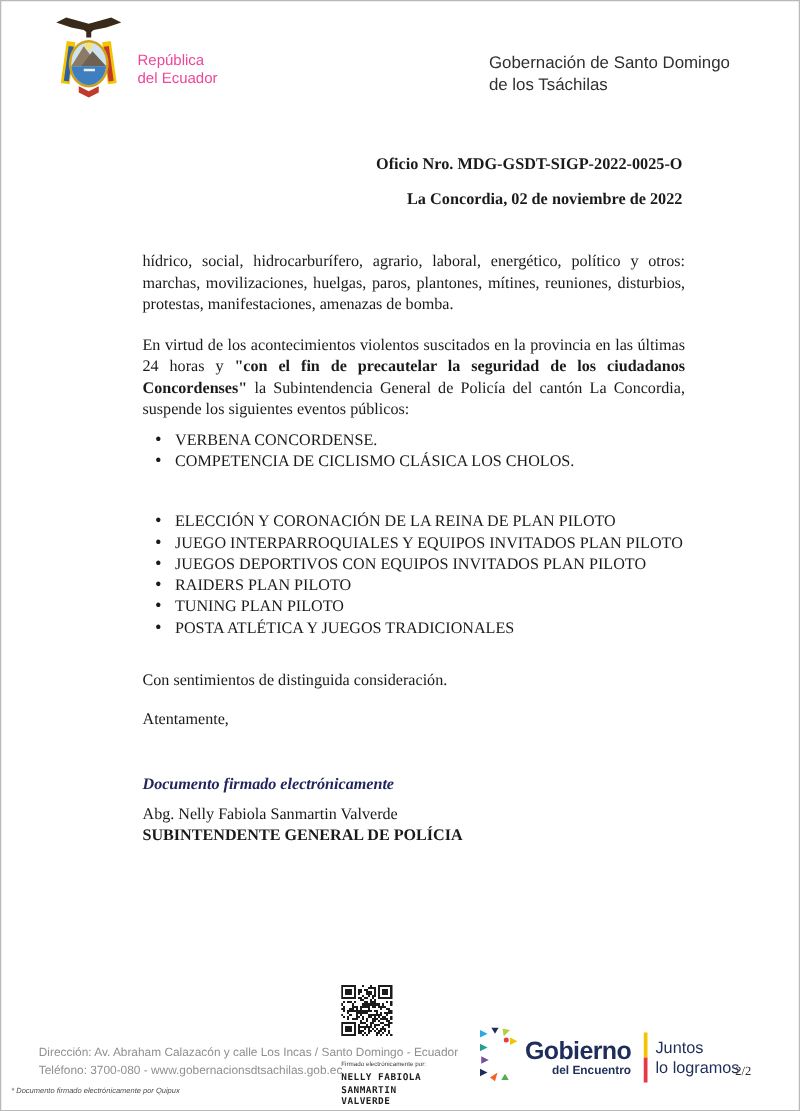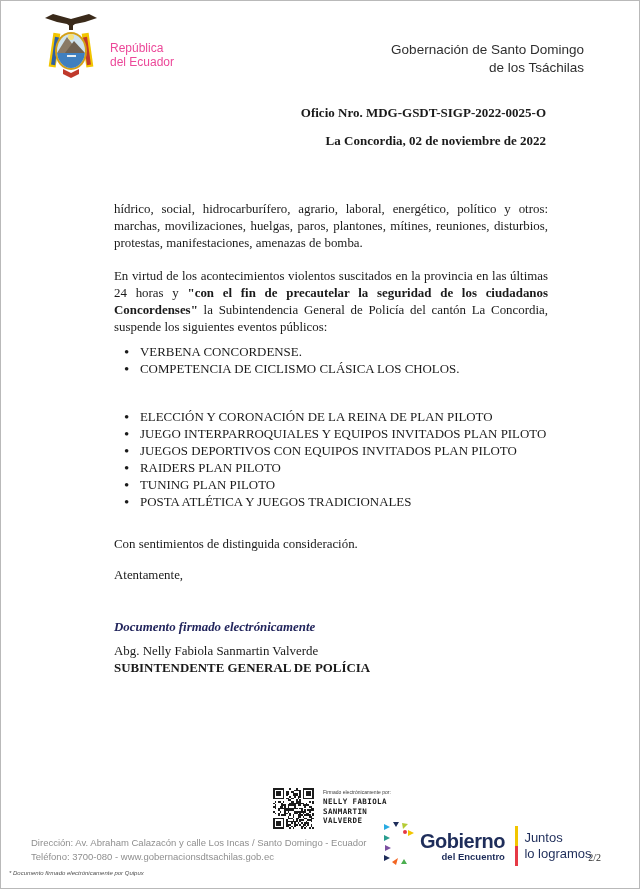--- a/index.html
+++ b/index.html
@@ -5,40 +5,40 @@
   html,body{margin:0;padding:0;background:#e9e9e9;}
   .page{
     width:640px;height:889px;background:#ffffff;border:1px solid #b9b9b9;
     position:relative;box-sizing:border-box;margin:0 auto;
     font-family:"Liberation Serif", serif;color:#1a1a1a;overflow:hidden;
   }
   
   .header{position:absolute;top:12px;left:40px;right:55px;display:flex;justify-content:space-between;align-items:flex-start;}
   .brand{display:flex;align-items:center;gap:9px;}
   .brand-text{font-family:"Liberation Sans",sans-serif;font-size:12px;color:#ec4899;line-height:1.2;padding-top:16px;}
-  .institution{font-family:"Liberation Sans",sans-serif;font-size:13.5px;color:#2f2f2f;text-align:right;line-height:1.3;padding-top:28px;}
+  .institution{font-family:"Liberation Sans",sans-serif;font-size:13.5px;color:#2f2f2f;line-height:1.3;padding-top:28px;}
   
-  .meta{position:absolute;top:104px;right:93px;text-align:right;font-weight:bold;font-size:13px;}
+  .meta{position:absolute;top:122px;right:93px;text-align:right;font-weight:bold;font-size:13px;}
   .meta .dateline{margin-top:12px;}
   
   .content{position:absolute;top:188px;left:113px;width:434px;font-size:12.9px;line-height:17px;text-align:justify;margin-top:12px;}
   .content p{margin:0;}
   .p1{margin-bottom:16px !important;}
   .p2{margin-bottom:8px !important;}
   ul.blist{list-style:none;margin:0;padding:0 0 0 10px;text-align:left;}
   ul.blist li{padding-left:16px;position:relative;}
   ul.blist li::before{content:"\2022";position:absolute;left:0;top:0;font-size:15px;}
   .list1{margin-bottom:31px !important;}
   .list2{margin-bottom:25px !important;}
   .closing{margin-bottom:14px !important;}
   .salutation{margin-bottom:35px !important;}
   .esign{font-weight:bold;font-style:italic;color:#22255c;margin-bottom:7px !important;}
   .signer-title{font-weight:bold;}
   
-  .stamp{position:absolute;left:272px;top:787px;display:flex;gap:9px;align-items:flex-start;}
+  .stamp{position:absolute;left:272px;top:787px;display:flex;gap:19px;align-items:flex-start;flex-direction:column;}
   .qr{width:41px;height:41px;display:block;}
   .stamp-text{padding-top:1px;}
   .stamp-label{font-family:"Liberation Sans",sans-serif;font-size:5px;color:#3a3a3a;margin-bottom:2px;}
   .stamp-name{font-family:"DejaVu Sans Mono",monospace;font-weight:bold;font-size:7.5px;line-height:9.5px;letter-spacing:.4px;color:#1c1c1c;}
   
   .footer-address{position:absolute;left:30px;top:835px;font-family:"Liberation Sans",sans-serif;font-size:9.5px;color:#8f8f8f;line-height:1.5;}
   .quipux{position:absolute;left:8px;top:869px;font-family:"Liberation Sans",sans-serif;font-size:6px;font-style:italic;color:#4d4d4d;}
   .gob-logo{position:absolute;left:383px;top:821px;display:flex;align-items:center;gap:6px;}
   .gob-arrows{width:30px;height:48px;}
   .gob-textcol{display:flex;flex-direction:column;align-items:flex-end;line-height:1;}

